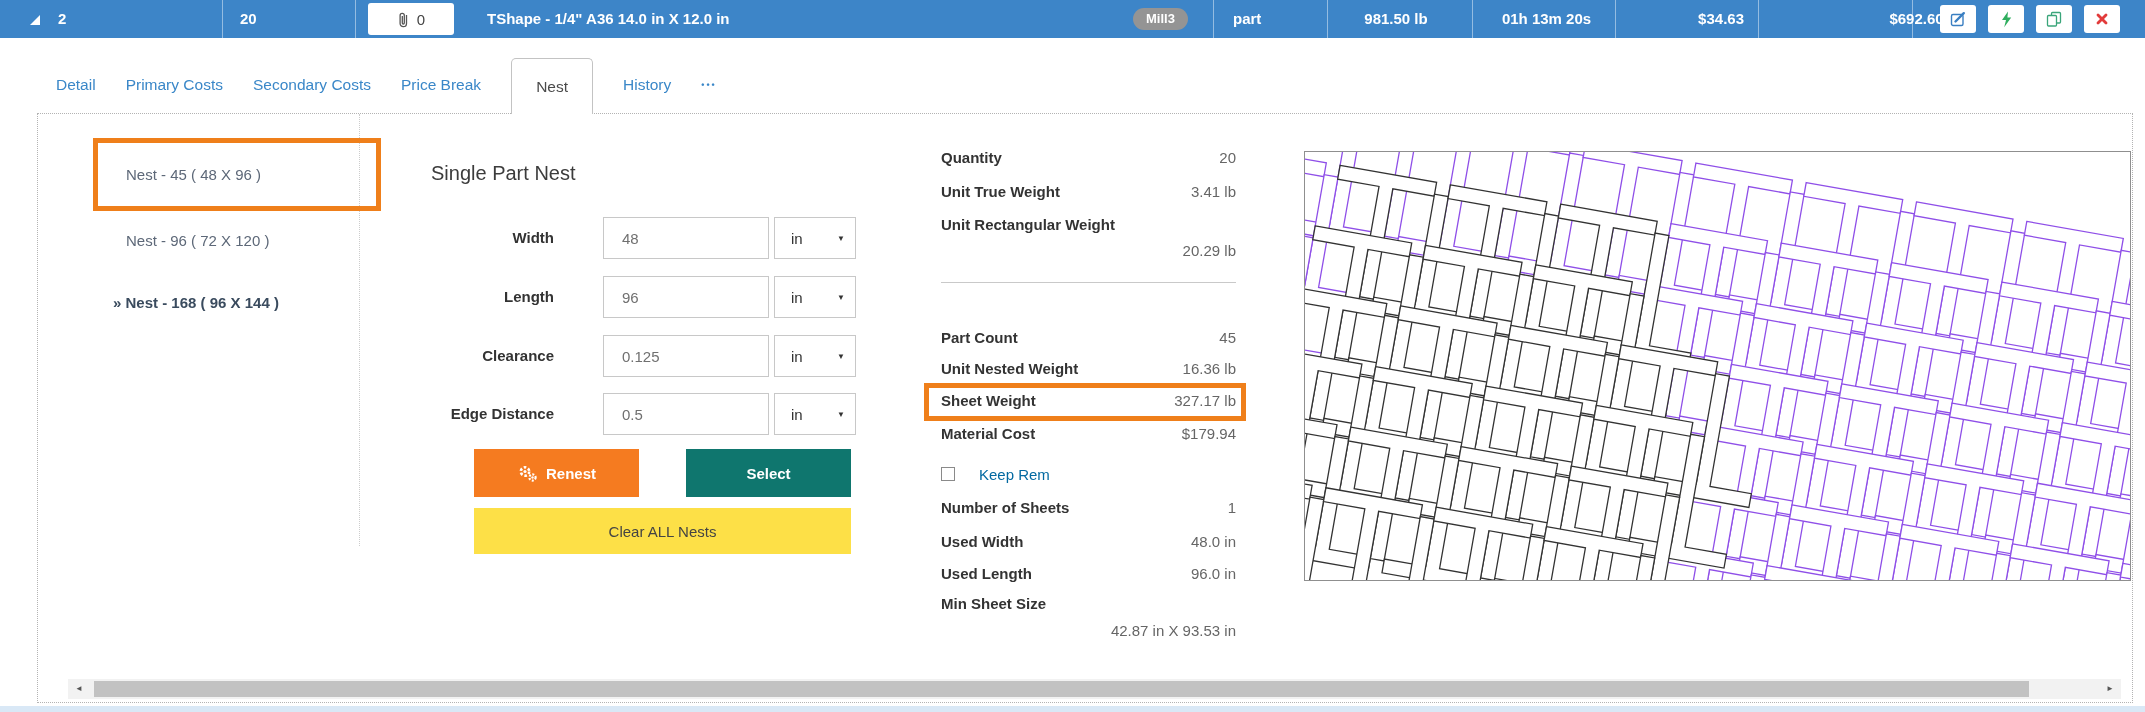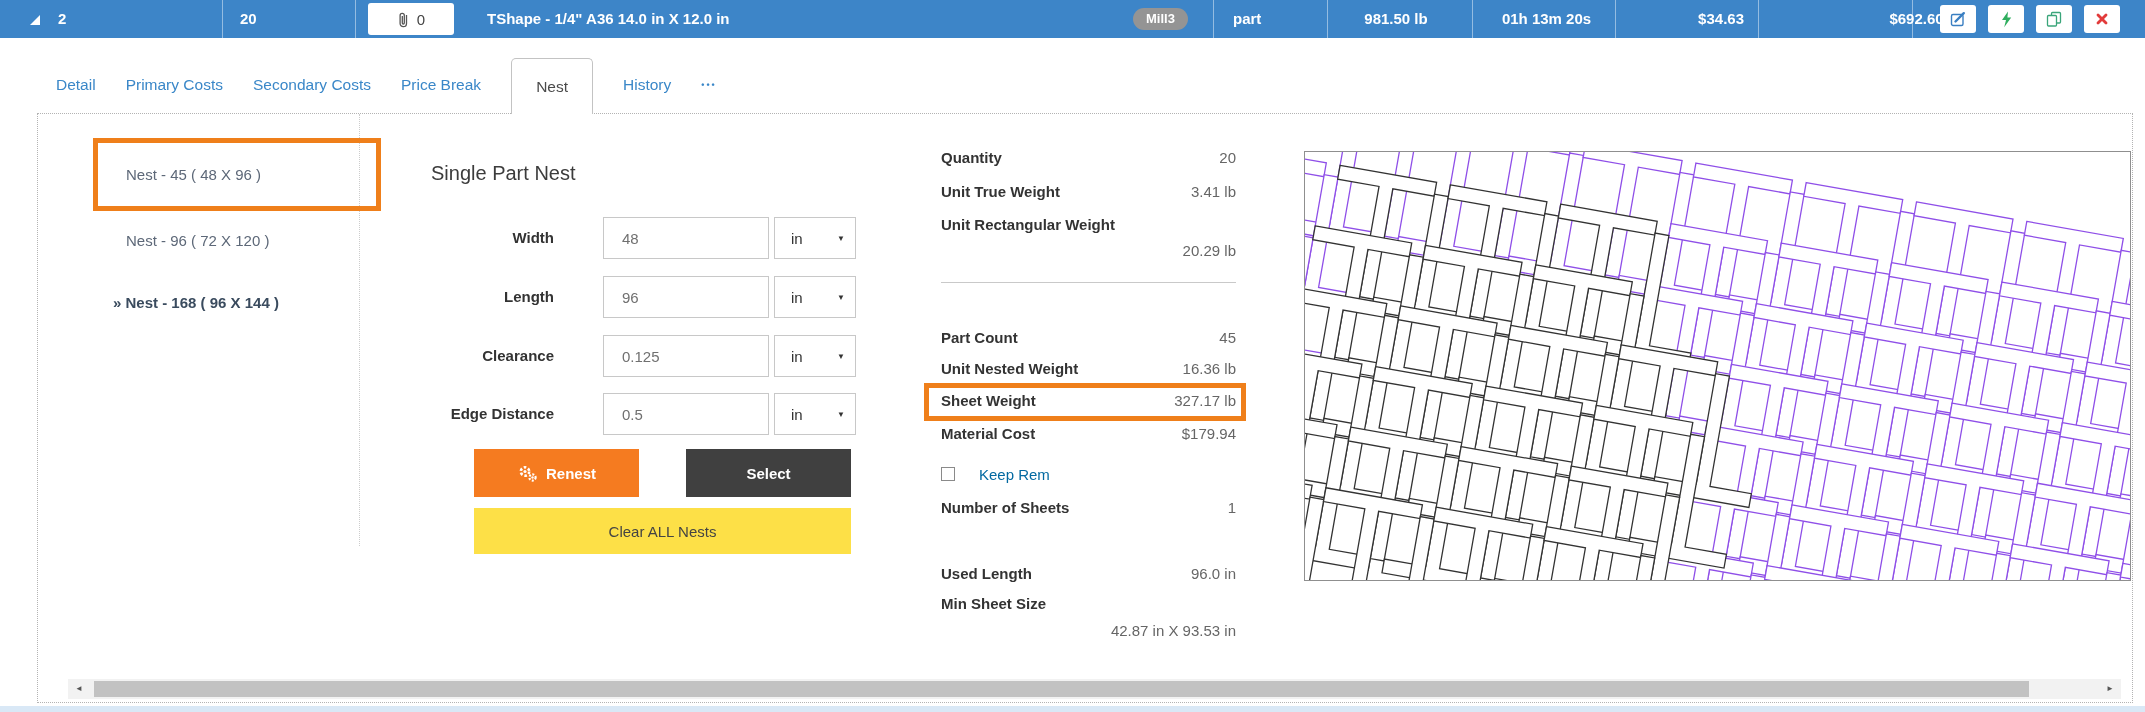--- a/index.html
+++ b/index.html
@@ -46,21 +46,21 @@
   .frow-label { position:absolute; left:340px; width:176px; height:42px; line-height:42px; text-align:right;
     font-size:15px; font-weight:bold; color:#333; }
   .frow-input { position:absolute; left:565px; width:166px; height:42px; border:1px solid #c8c8c8; background:#fff;
     font-size:15px; color:#707070; padding-left:18px; font-family:"Liberation Sans", sans-serif; }
   .frow-unit { position:absolute; left:736px; width:82px; height:42px; border:1px solid #c8c8c8; background:#fff;
     display:flex; align-items:center; justify-content:space-between; padding:0 10px 0 16px; font-size:15px; color:#333; cursor:pointer; }
   .caret { font-size:8px; color:#333; }
   .btn { position:absolute; height:48px; border:none; font-size:15px; font-weight:bold; cursor:pointer;
     display:flex; align-items:center; justify-content:center; gap:8px; font-family:"Liberation Sans", sans-serif; }
   .btn-renest { left:436px; top:335px; width:165px; background:#f57b20; color:#fff; }
-  .btn-select { left:648px; top:335px; width:165px; background:#404040; color:#fff; }
+  .btn-select { left:648px; top:335px; width:165px; background:#0f766e; color:#fff; }
   .btn-clear  { left:436px; top:394px; width:377px; height:46px; background:#fde047; color:#444; font-weight:normal; }
 
   
   .srow { position:absolute; left:903px; width:295px; height:24px; display:flex; justify-content:space-between;
     font-size:15px; line-height:24px; white-space:nowrap; }
   .slab { font-weight:bold; color:#333; }
   .sval { color:#666; }
   .sval-line { position:absolute; left:903px; width:295px; height:24px; line-height:24px; text-align:right; font-size:15px; color:#666; }
   .sdivider { position:absolute; left:903px; top:168px; width:295px; border-top:1px solid #c9c9c9; }
   .sheet-box { position:absolute; left:886px; top:269px; width:322px; height:38px; border:5px solid #ef7f1a; }
@@ -236,20 +236,24 @@
     </div>
 
     <div class="keep-rem">
       <span class="checkbox"></span>
       <span>Keep Rem</span>
     </div>
 
     <div class="srow" style="top:382px">
       <span class="slab">Number of Sheets</span>
         <span class="sval">1</span>
+    </div>
+    <div class="srow" style="top:416px">
+      <span class="slab">Used Width</span>
+        <span class="sval">48.0 in</span>
     </div>
     <div class="srow" style="top:448px">
       <span class="slab">Used Length</span>
         <span class="sval">96.0 in</span>
     </div>
     <div class="srow" style="top:478px">
       <span class="slab">Min Sheet Size</span>
     </div>
     <div class="sval-line" style="top:505px">42.87 in X 93.53 in</div>
 

